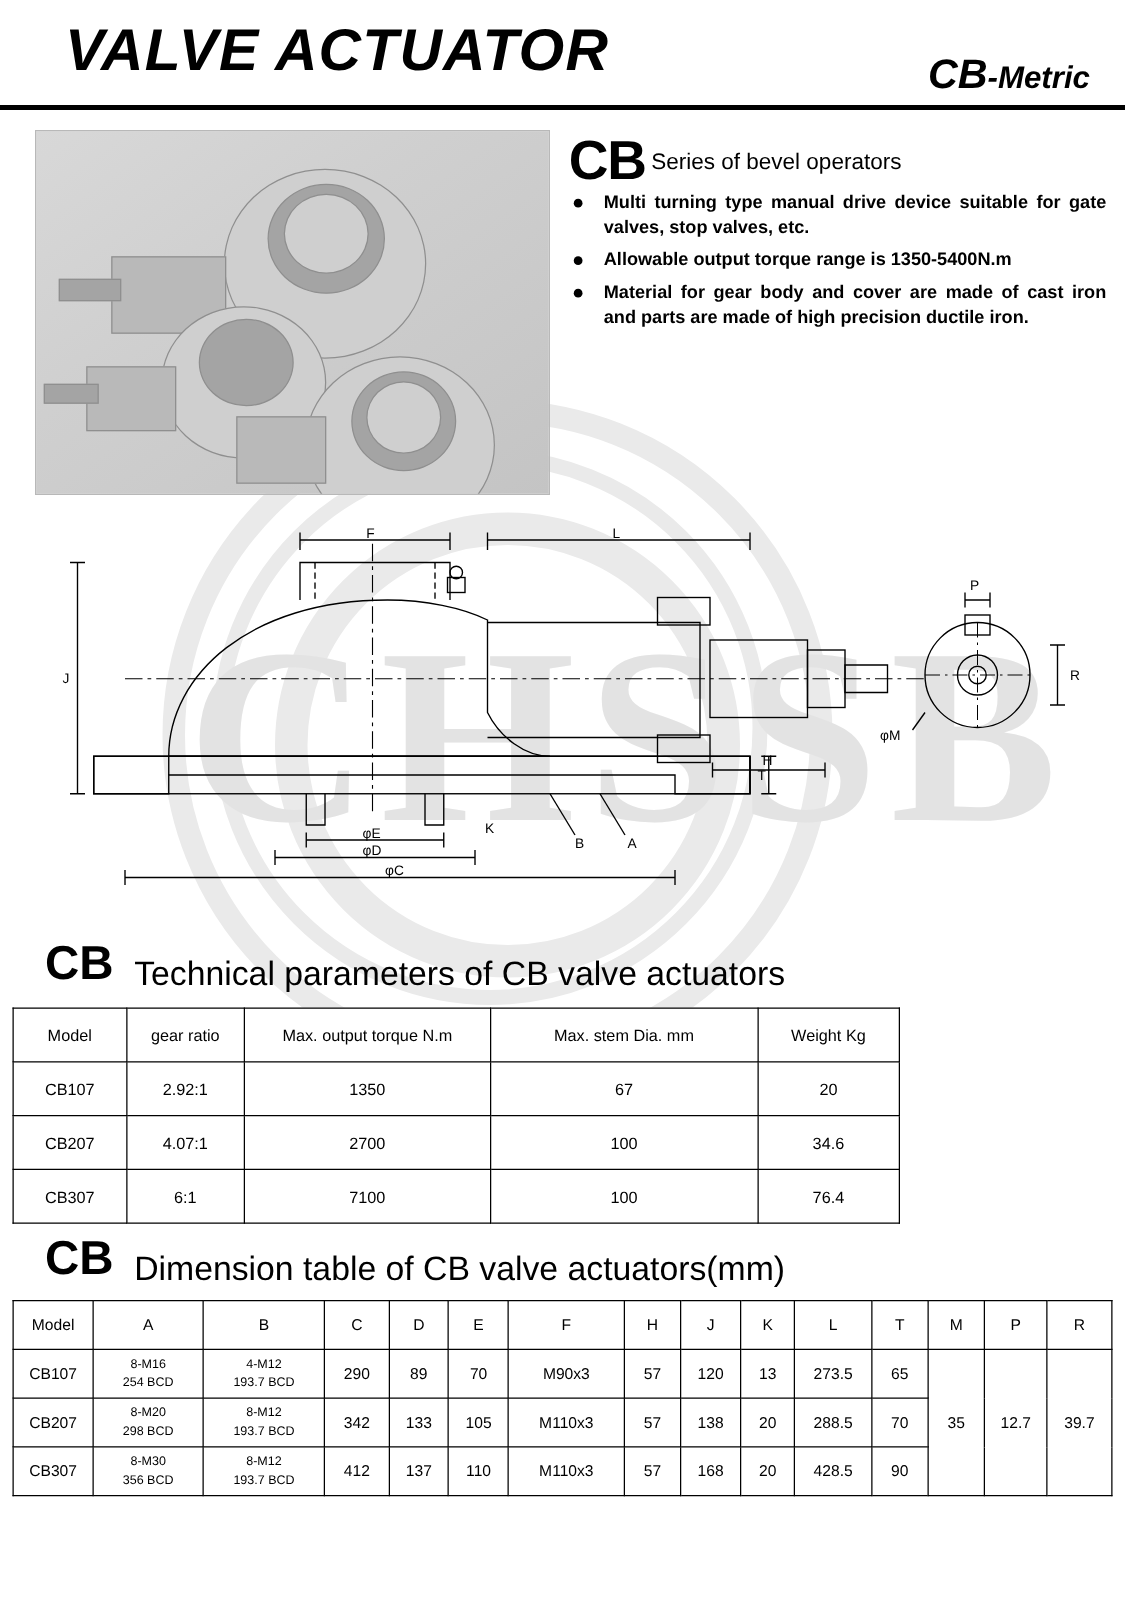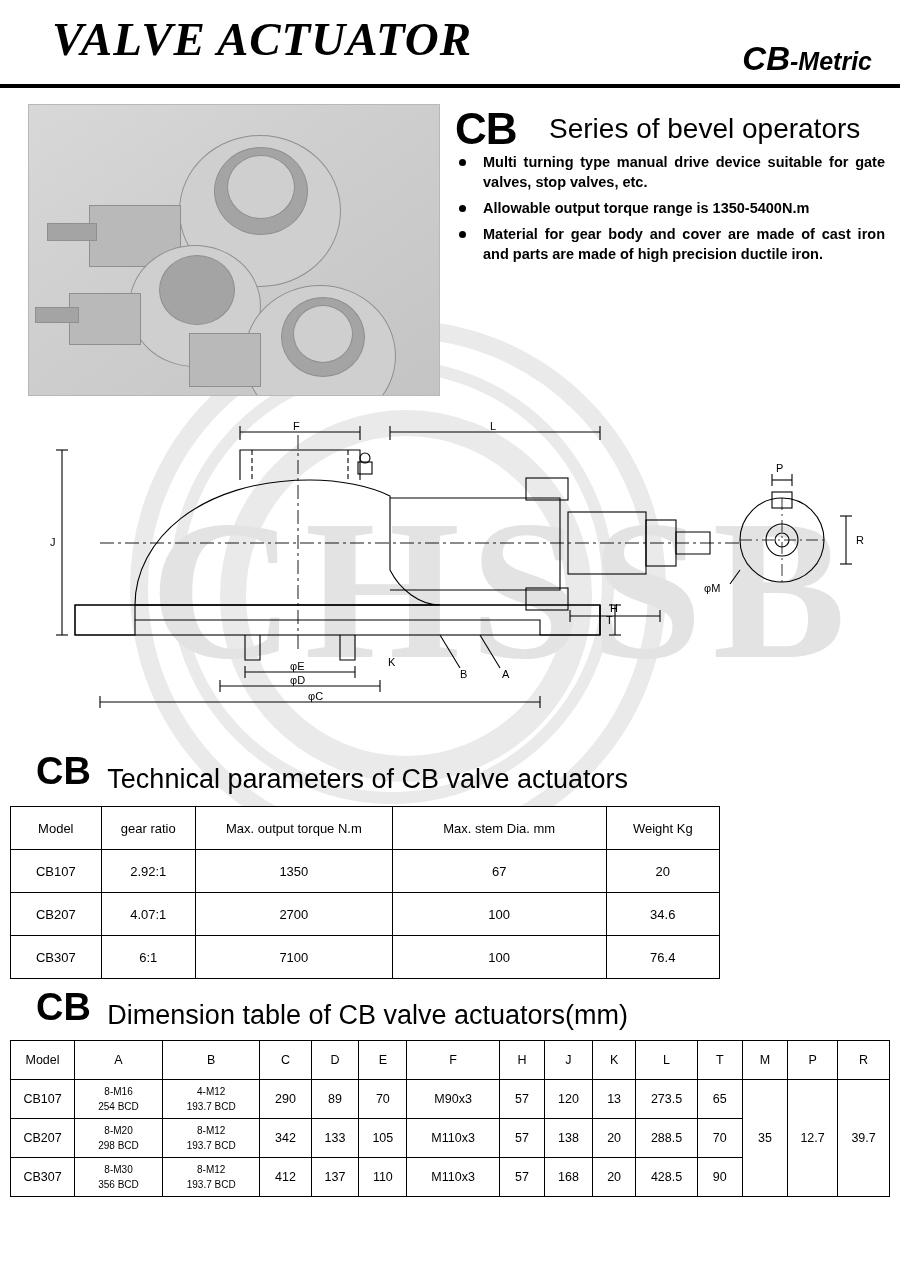--- a/index.html
+++ b/index.html
@@ -17,21 +17,21 @@
     font-family:"Liberation Serif", serif;font-weight:bold;font-size:200px;
     color:#e3e3e3;letter-spacing:10px;line-height:200px;
   }
   .wm-ring{
     position:absolute;border-radius:50%;border:18px solid #eaeaea;
   }
   
   .header{position:relative;z-index:5;height:86px;}
   .title-main{
     position:absolute;left:52px;top:12px;
-    font-family:Liberation Serif, serif;
+    font-family:Liberation Sans, sans-serif;
     font-weight:bold;font-style:italic;font-size:47px;letter-spacing:1px;
     -webkit-text-stroke:0px;
   }
   .title-right{
     position:absolute;right:28px;top:40px;
     font-weight:bold;font-style:italic;font-size:33px;
   }
   .title-right .small{font-size:25px;}
   .hdr-rule{
     position:absolute;left:0;top:84px;width:900px;height:4px;background:#000;
@@ -46,21 +46,21 @@
   .photo .blob.light{background:#cfcfcf;}
   .photo .blob.dark{background:#a4a4a4;}
   .photo .rnd{border-radius:50%;}
   
   .cb-head{position:absolute;left:455px;top:104px;z-index:5;}
   .cb-logo{
     font-weight:bold;font-size:44px;letter-spacing:-1px;display:inline-block;
     vertical-align:middle;
   }
   .cb-sub{
-    font-size:28px;display:inline-block;vertical-align:middle;margin-left:28px;
+    font-size:18px;display:inline-block;vertical-align:middle;margin-left:0;
   }
   ul.features{
     position:absolute;left:455px;top:152px;width:430px;margin:0;padding:0;
     list-style:none;z-index:5;
   }
   ul.features li{
     position:relative;padding-left:28px;margin-bottom:6px;
     font-weight:bold;font-size:14.5px;line-height:20px;text-align:justify;
   }
   ul.features li::before{

